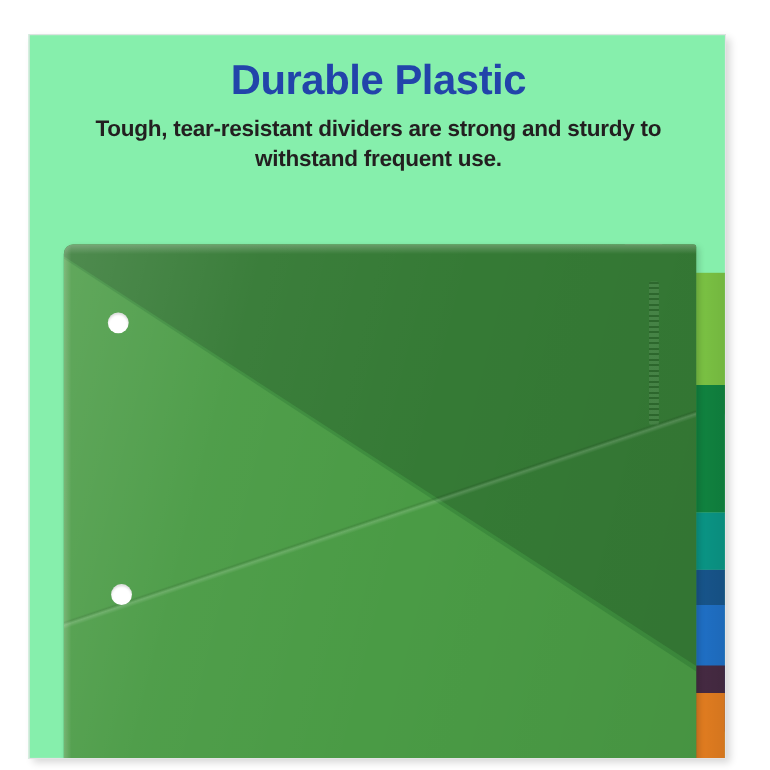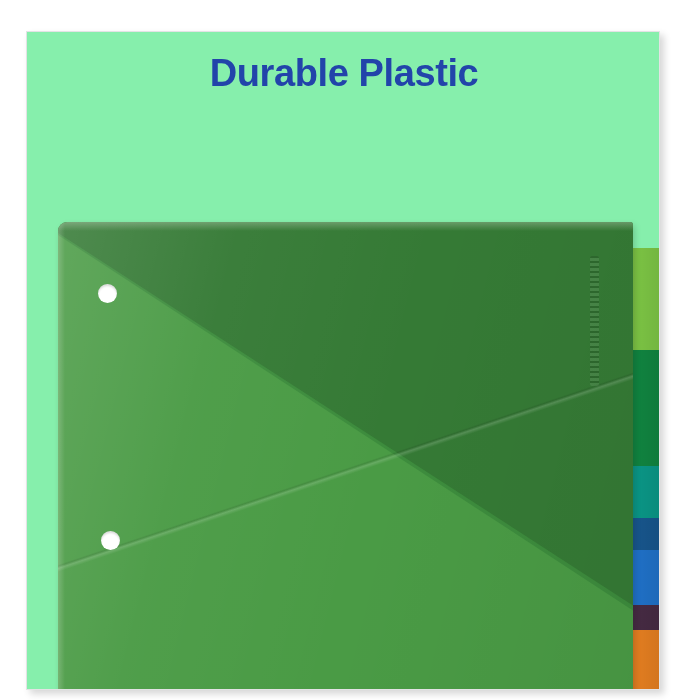--- a/index.html
+++ b/index.html
@@ -198,20 +198,24 @@
     border-radius: 0 0 0 8px;
   }
 </style>
 </head>
 <body>
 
 <div class="product-card">
 
   <div class="copy-block">
     <h1 class="headline">Durable Plastic</h1>
+    <p class="subhead">
+      <span>Tough, tear-resistant dividers are strong and sturdy</span>
+      <span>to withstand frequent use.</span>
+    </p>
   </div>
 
   <div class="photo-stage">
 
     <div class="tab-stack" id="tab-stack">
         <div class="tab" style="top: 26px; height: 128px; background: rgb(122, 193, 67);">
           <div class="tab-sheen"></div>
         </div>
         <div class="tab" style="top: 128px; height: 116px; background: rgb(16, 130, 63);">
           <div class="tab-sheen"></div>

